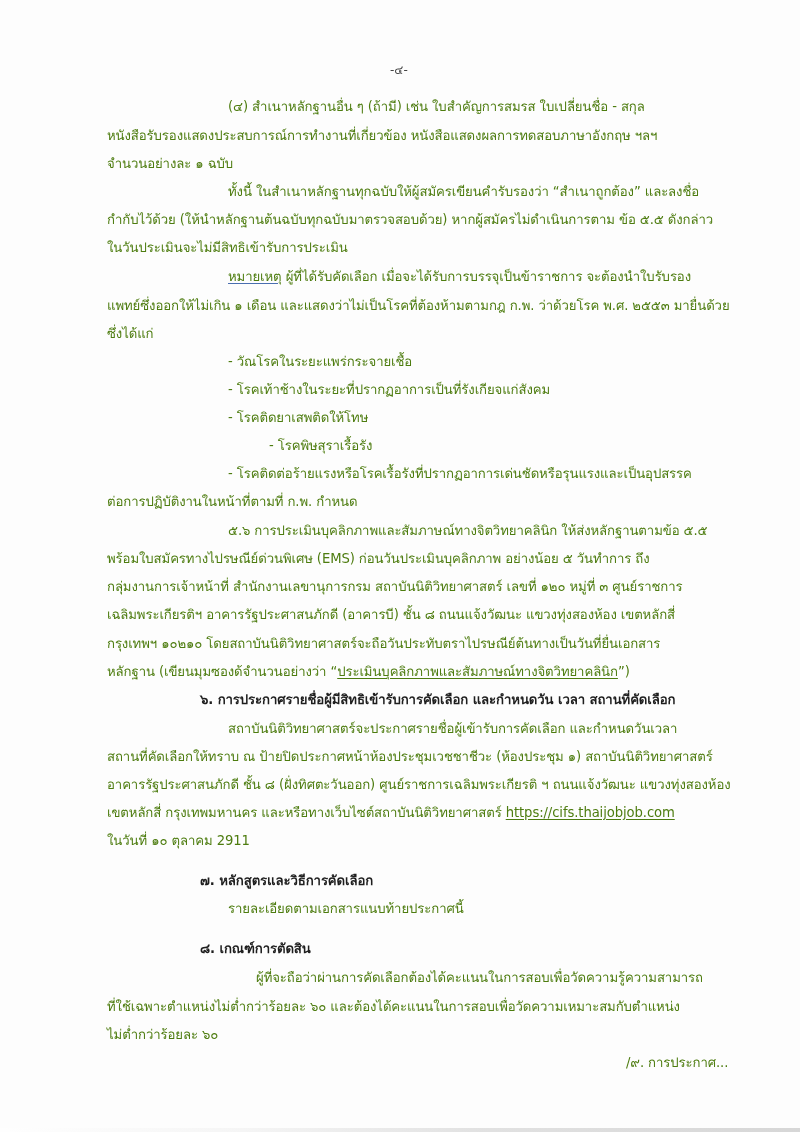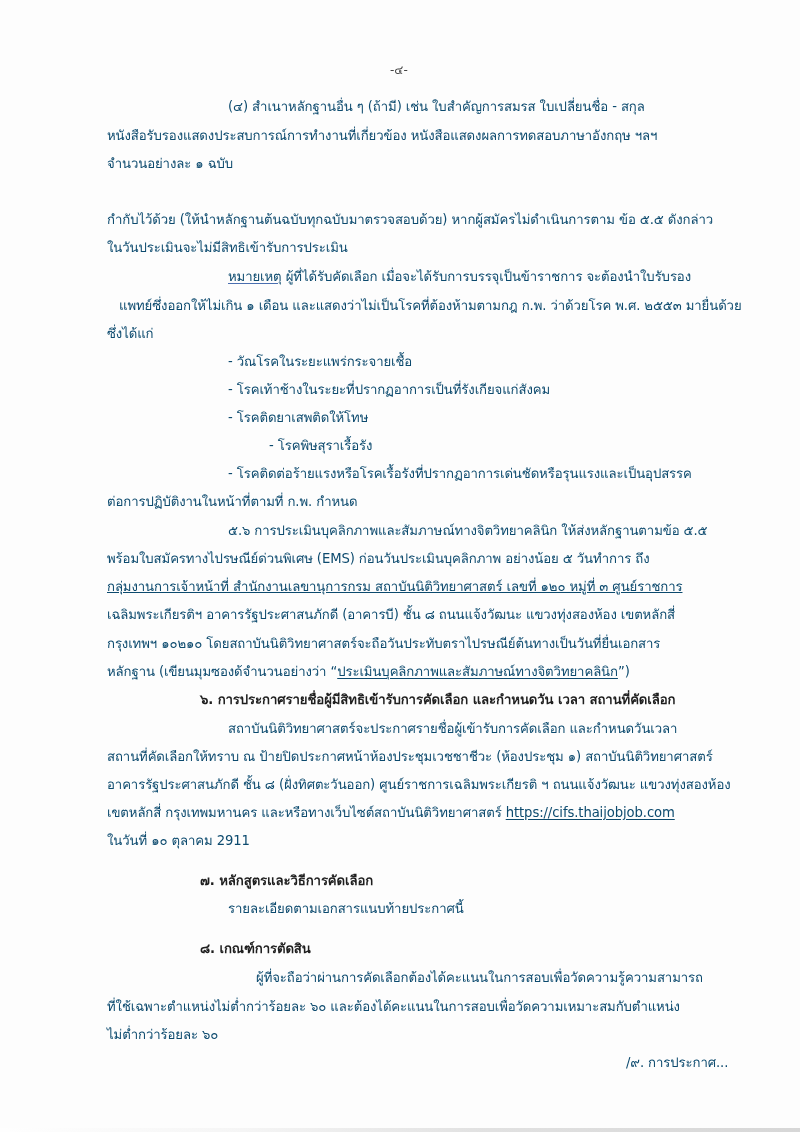--- a/index.html
+++ b/index.html
@@ -3,21 +3,21 @@
   <meta charset="utf-8">
   <style>
     html, body { margin: 0; padding: 0; }
     body {
       width: 800px; height: 1132px; background: #ffffff; position: relative; overflow: hidden;
       font-family: "DejaVu Sans", "Liberation Sans", sans-serif; color: #2a2a2a;
     }
     .page { position: absolute; left: 0; top: 0; width: 800px; height: 1132px; background: #fdfdfd; }
     .line {
       position: absolute; left: 107px; white-space: nowrap; font-size: 13.2px; line-height: 18px;
-      letter-spacing: -0.1px; color: #0c4a6e;
+      letter-spacing: -0.1px; color: #4d7c0f;
     }
     .bold { font-weight: bold; color: #1e1e1e; }
     .u { text-decoration: underline; text-underline-offset: 2px; }
     .u-blue { text-decoration: underline; text-decoration-color: #4a6fb0; text-underline-offset: 2px; }
     .pagenum { position: absolute; left: 390px; top: 60px; font-size: 12px; color: #444; }
     .scan-edge {
       position: absolute; left: 0; bottom: 0; width: 800px; height: 4px;
       background: linear-gradient(to right, #ffffff 0%, #f0f0f0 30%, #cfcfcf 60%, #bdbdbd 100%);
       opacity: 0.6;
     }
@@ -25,39 +25,40 @@
 </head>
 <body>
 
 <div class="page">
   <div class="pagenum">-๔-</div>
 
   <div class="line" style="left:228px; top:98px;">(๔) สำเนาหลักฐานอื่น ๆ (ถ้ามี) เช่น ใบสำคัญการสมรส ใบเปลี่ยนชื่อ - สกุล</div>
   <div class="line" style="top:127px;">หนังสือรับรองแสดงประสบการณ์การทำงานที่เกี่ยวข้อง หนังสือแสดงผลการทดสอบภาษาอังกฤษ ฯลฯ</div>
   <div class="line" style="top:155px;">จำนวนอย่างละ ๑ ฉบับ</div>
 
+  <div class="line" style="left:228px; top:183px;">ทั้งนี้ ในสำเนาหลักฐานทุกฉบับให้ผู้สมัครเขียนคำรับรองว่า “สำเนาถูกต้อง” และลงชื่อ</div>
   <div class="line" style="top:211px;">กำกับไว้ด้วย (ให้นำหลักฐานต้นฉบับทุกฉบับมาตรวจสอบด้วย) หากผู้สมัครไม่ดำเนินการตาม ข้อ ๕.๕ ดังกล่าว</div>
   <div class="line" style="top:239px;">ในวันประเมินจะไม่มีสิทธิเข้ารับการประเมิน</div>
 
   <div class="line" style="left:228px; top:268px;">
     <span class="u-blue">หมายเหตุ</span><span> ผู้ที่ได้รับคัดเลือก เมื่อจะได้รับการบรรจุเป็นข้าราชการ จะต้องนำใบรับรอง</span>
   </div>
-  <div class="line" style="top:297px;margin-left:12px;">แพทย์ซึ่งออกให้ไม่เกิน ๑ เดือน และแสดงว่าไม่เป็นโรคที่ต้องห้ามตามกฎ ก.พ. ว่าด้วยโรค พ.ศ. ๒๕๕๓ มายื่นด้วย</div>
+  <div class="line" style="top:297px;">แพทย์ซึ่งออกให้ไม่เกิน ๑ เดือน และแสดงว่าไม่เป็นโรคที่ต้องห้ามตามกฎ ก.พ. ว่าด้วยโรค พ.ศ. ๒๕๕๓ มายื่นด้วย</div>
   <div class="line" style="top:325px;">ซึ่งได้แก่</div>
 
   <div class="line" style="left:228px; top:353px;">- วัณโรคในระยะแพร่กระจายเชื้อ</div>
   <div class="line" style="left:228px; top:381px;text-align:center;">- โรคเท้าช้างในระยะที่ปรากฏอาการเป็นที่รังเกียจแก่สังคม</div>
   <div class="line" style="left:228px; top:409px;">- โรคติดยาเสพติดให้โทษ</div>
   <div class="line" style="left:228px; top:437px;margin-left:41px;">- โรคพิษสุราเรื้อรัง</div>
   <div class="line" style="left:228px; top:465px;">- โรคติดต่อร้ายแรงหรือโรคเรื้อรังที่ปรากฏอาการเด่นชัดหรือรุนแรงและเป็นอุปสรรค</div>
   <div class="line" style="top:493px;">ต่อการปฏิบัติงานในหน้าที่ตามที่ ก.พ. กำหนด</div>
 
   <div class="line" style="left:228px; top:522px;">๕.๖ การประเมินบุคลิกภาพและสัมภาษณ์ทางจิตวิทยาคลินิก ให้ส่งหลักฐานตามข้อ ๕.๕</div>
   <div class="line" style="top:550px;">พร้อมใบสมัครทางไปรษณีย์ด่วนพิเศษ (EMS) ก่อนวันประเมินบุคลิกภาพ อย่างน้อย ๕ วันทำการ ถึง</div>
-  <div class="line" style="top:578px;text-decoration:underline;">กลุ่มงานการเจ้าหน้าที่ สำนักงานเลขานุการกรม สถาบันนิติวิทยาศาสตร์ เลขที่ ๑๒๐ หมู่ที่ ๓ ศูนย์ราชการ</div>
+  <div class="line" style="top:578px;">กลุ่มงานการเจ้าหน้าที่ สำนักงานเลขานุการกรม สถาบันนิติวิทยาศาสตร์ เลขที่ ๑๒๐ หมู่ที่ ๓ ศูนย์ราชการ</div>
   <div class="line" style="top:606px;">เฉลิมพระเกียรติฯ อาคารรัฐประศาสนภักดี (อาคารบี) ชั้น ๘ ถนนแจ้งวัฒนะ แขวงทุ่งสองห้อง เขตหลักสี่</div>
   <div class="line" style="top:635px;">กรุงเทพฯ ๑๐๒๑๐ โดยสถาบันนิติวิทยาศาสตร์จะถือวันประทับตราไปรษณีย์ต้นทางเป็นวันที่ยื่นเอกสาร</div>
   <div class="line" style="top:663px;">
     <span>หลักฐาน (เขียนมุมซองด้จำนวนอย่างว่า “</span><span class="u">ประเมินบุคลิกภาพและสัมภาษณ์ทางจิตวิทยาคลินิก</span><span>”)</span>
   </div>
 
   <div class="line bold" style="left:200px; top:691px;">๖. การประกาศรายชื่อผู้มีสิทธิเข้ารับการคัดเลือก และกำหนดวัน เวลา สถานที่คัดเลือก</div>
   <div class="line" style="left:228px; top:720px;">สถาบันนิติวิทยาศาสตร์จะประกาศรายชื่อผู้เข้ารับการคัดเลือก และกำหนดวันเวลา</div>
   <div class="line" style="top:748px;text-align:center;">สถานที่คัดเลือกให้ทราบ ณ ป้ายปิดประกาศหน้าห้องประชุมเวชชาชีวะ (ห้องประชุม ๑) สถาบันนิติวิทยาศาสตร์</div>
   <div class="line" style="top:776px;">อาคารรัฐประศาสนภักดี ชั้น ๘ (ฝั่งทิศตะวันออก) ศูนย์ราชการเฉลิมพระเกียรติ ฯ ถนนแจ้งวัฒนะ แขวงทุ่งสองห้อง</div>

